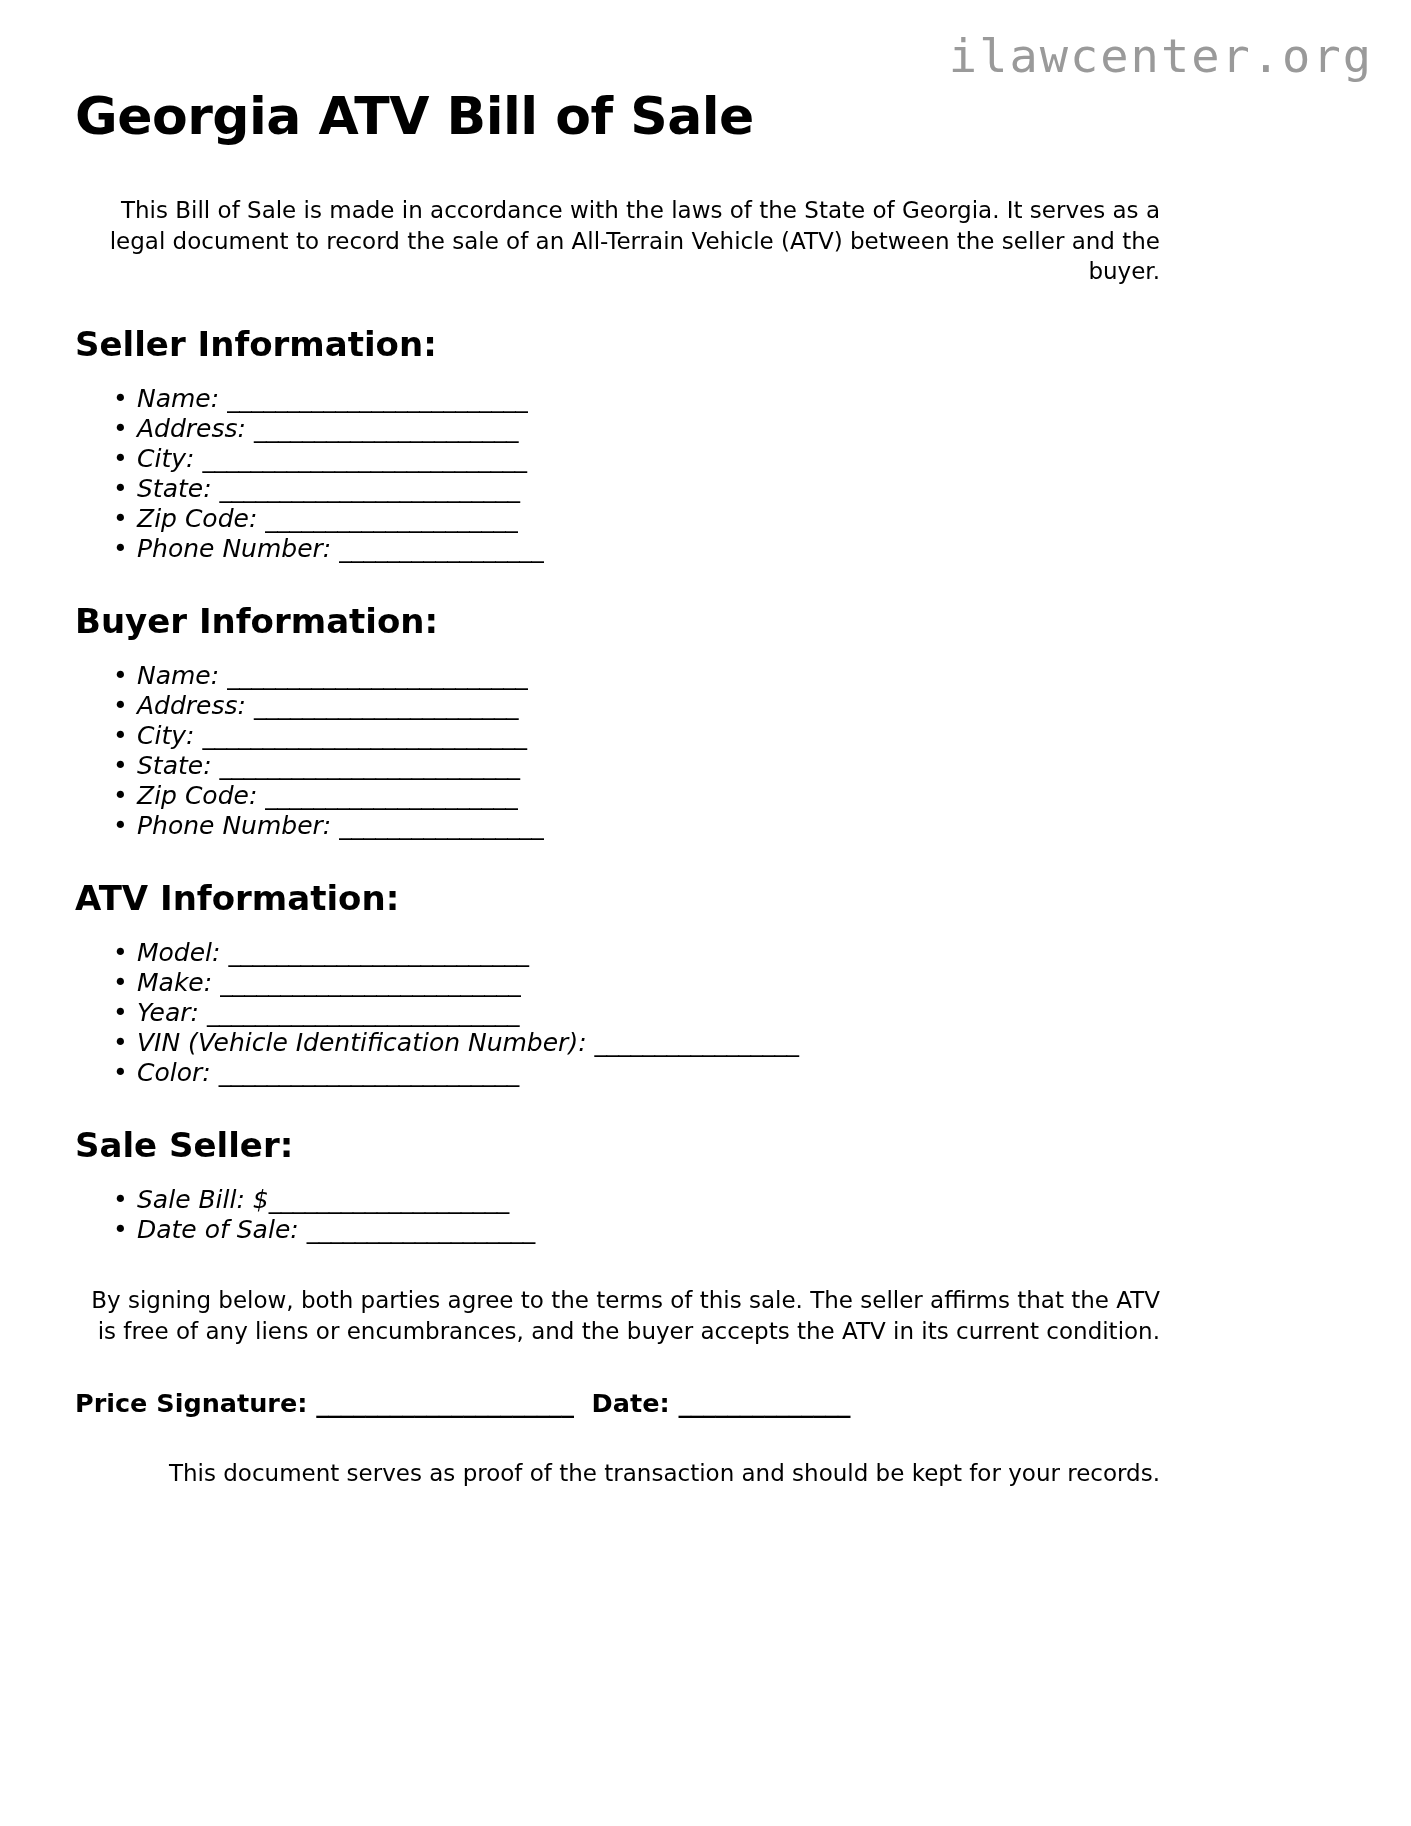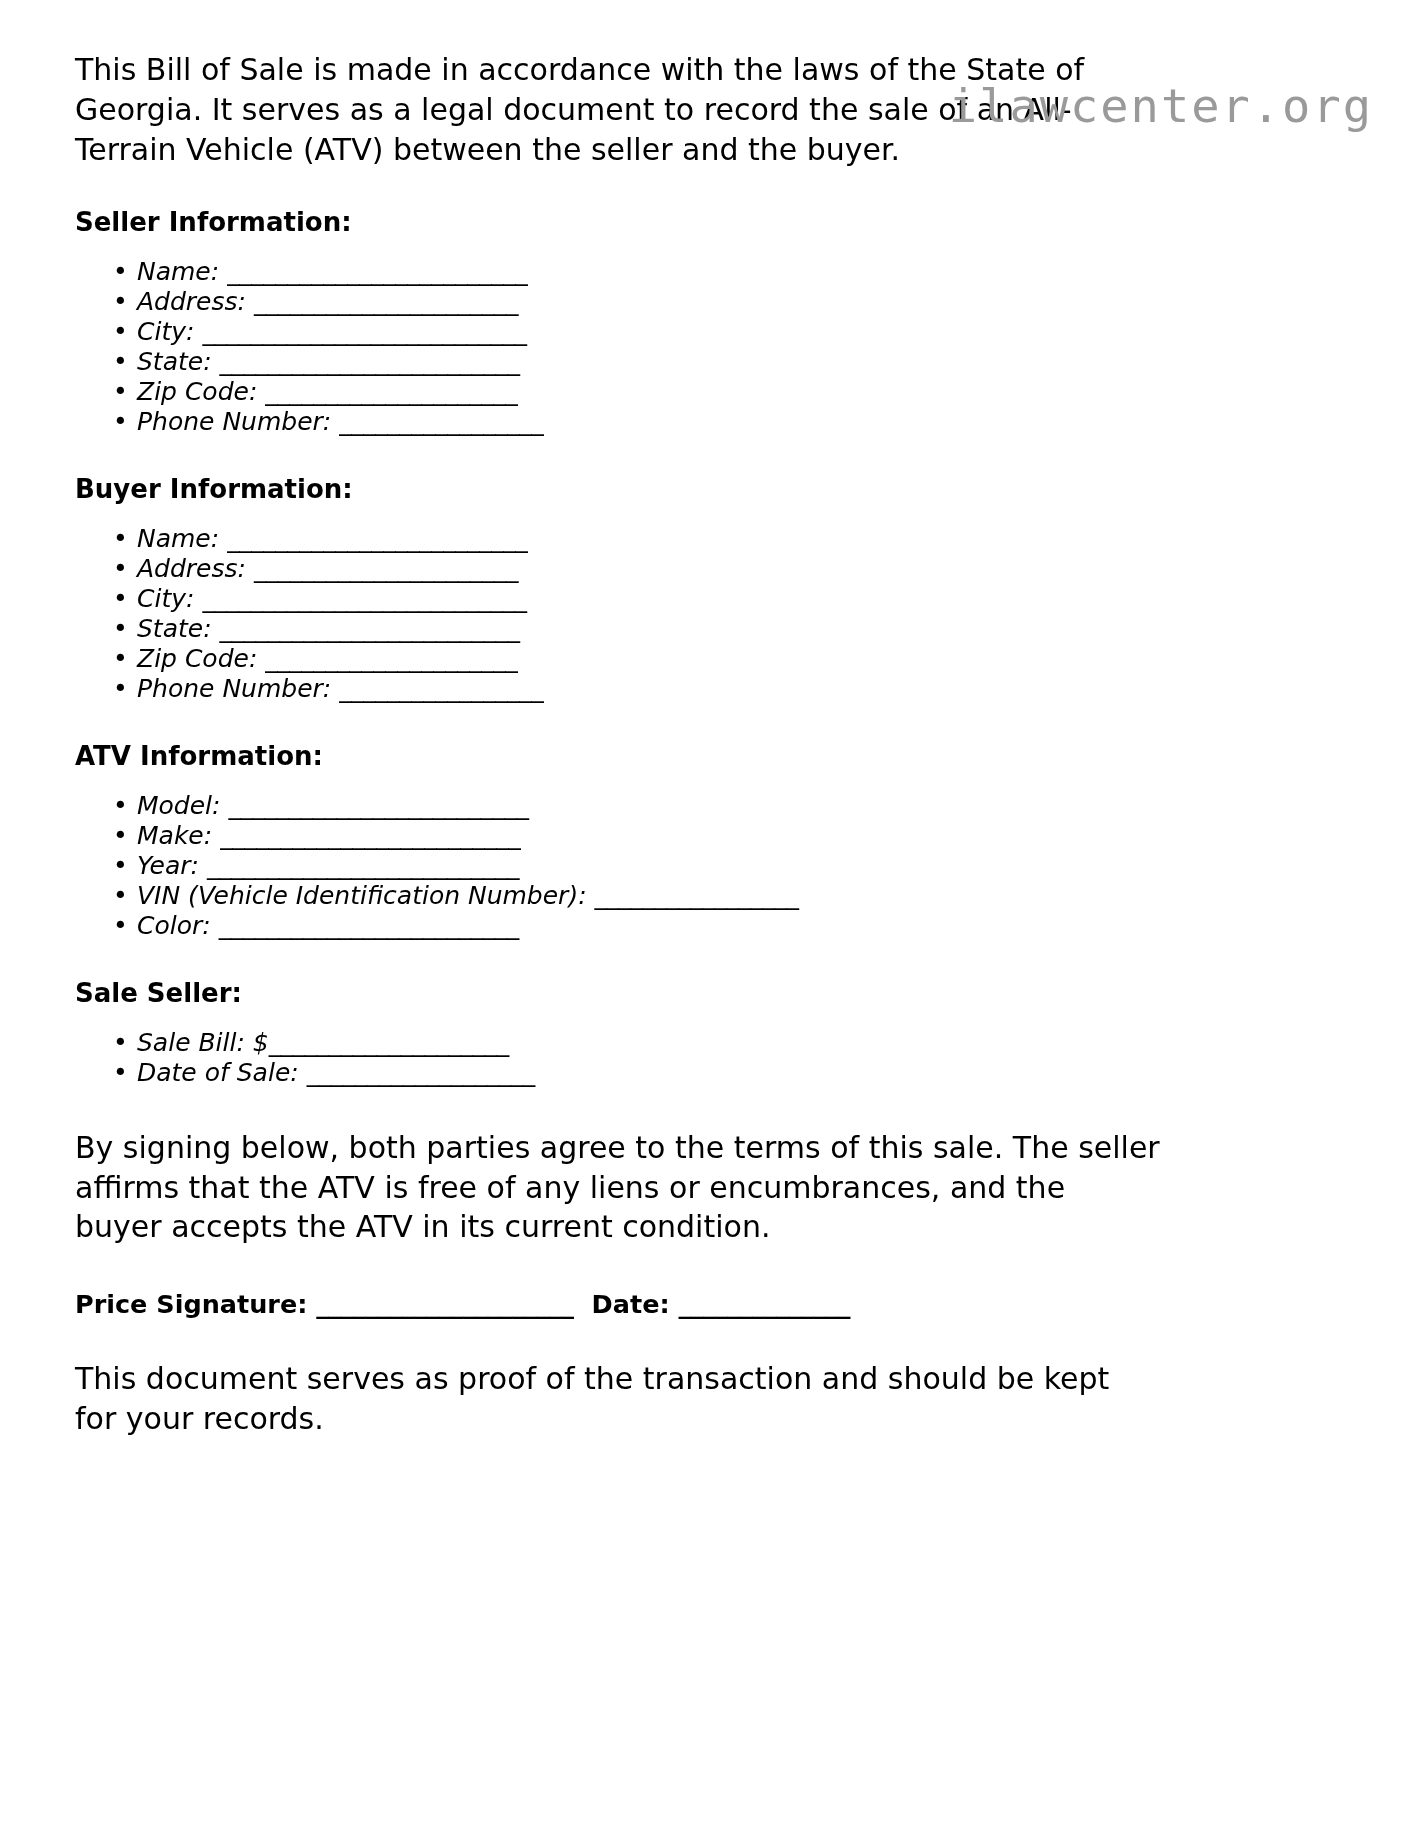--- a/index.html
+++ b/index.html
@@ -41,32 +41,33 @@
     margin: 0;
     padding-top: 88px;
     font-size: 52px;
     font-weight: bold;
     letter-spacing: -0.5px;
     line-height: 1.1;
   }
 
   
   .para {
-    font-size: 30px;
+    font-size: 23px;
     line-height: 1.33;
     margin: 0;
     max-width: 1085px;
+    text-align: right;
   }
   .para.intro { margin-top: 50px; }
   .para.closing { margin-top: 40px; }
   .para.footer { margin-top: 40px; }
 
   
   .section-heading {
-    font-size: 26px;
+    font-size: 34px;
     font-weight: bold;
     margin: 0;
     padding-top: 37px;
   }
 
   
   ul.field-list {
     list-style: none;
     margin: 0;
     padding: 0;
@@ -104,20 +105,21 @@
   .sig-row .sig-gap { display: inline-block; width: 18px; }
   .sig-row .blank { letter-spacing: -0.5px; }
 </style>
 </head>
 <body>
 
 <div class="page">
 
   <div class="watermark">ilawcenter.org</div>
 
+  <h1 class="doc-title">Georgia ATV Bill of Sale</h1>
 
   <p class="para intro">This Bill of Sale is made in accordance with the laws of the State of Georgia. It serves as a legal document to record the sale of an All-Terrain Vehicle (ATV) between the seller and the buyer.</p>
 
   <div id="sections-root">
       <div class="section-heading">Seller Information:</div>
       <ul class="field-list">
         <li><span class="field-label">Name:</span> <span class="blank">_________________________</span></li>
         <li><span class="field-label">Address:</span> <span class="blank">______________________</span></li>
         <li><span class="field-label">City:</span> <span class="blank">___________________________</span></li>
         <li><span class="field-label">State:</span> <span class="blank">_________________________</span></li>

